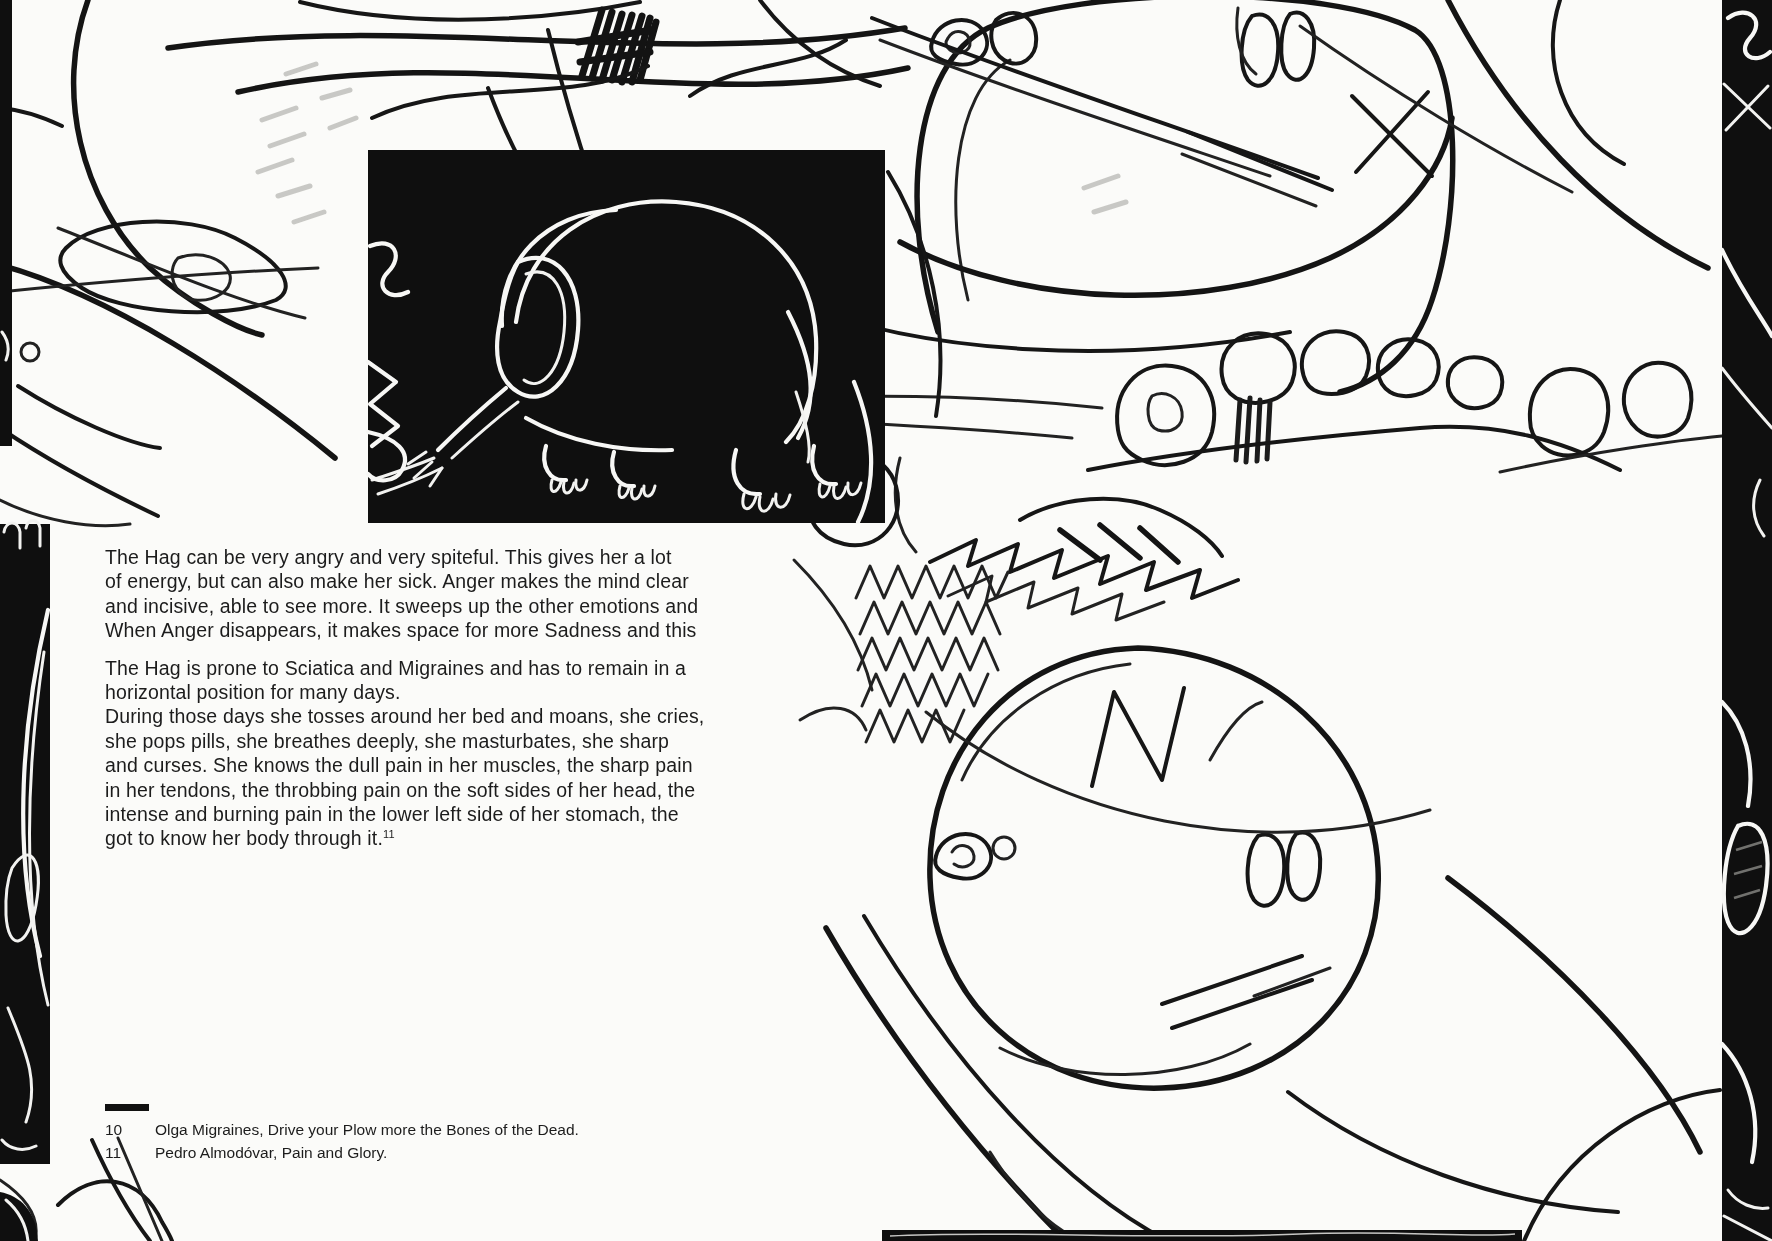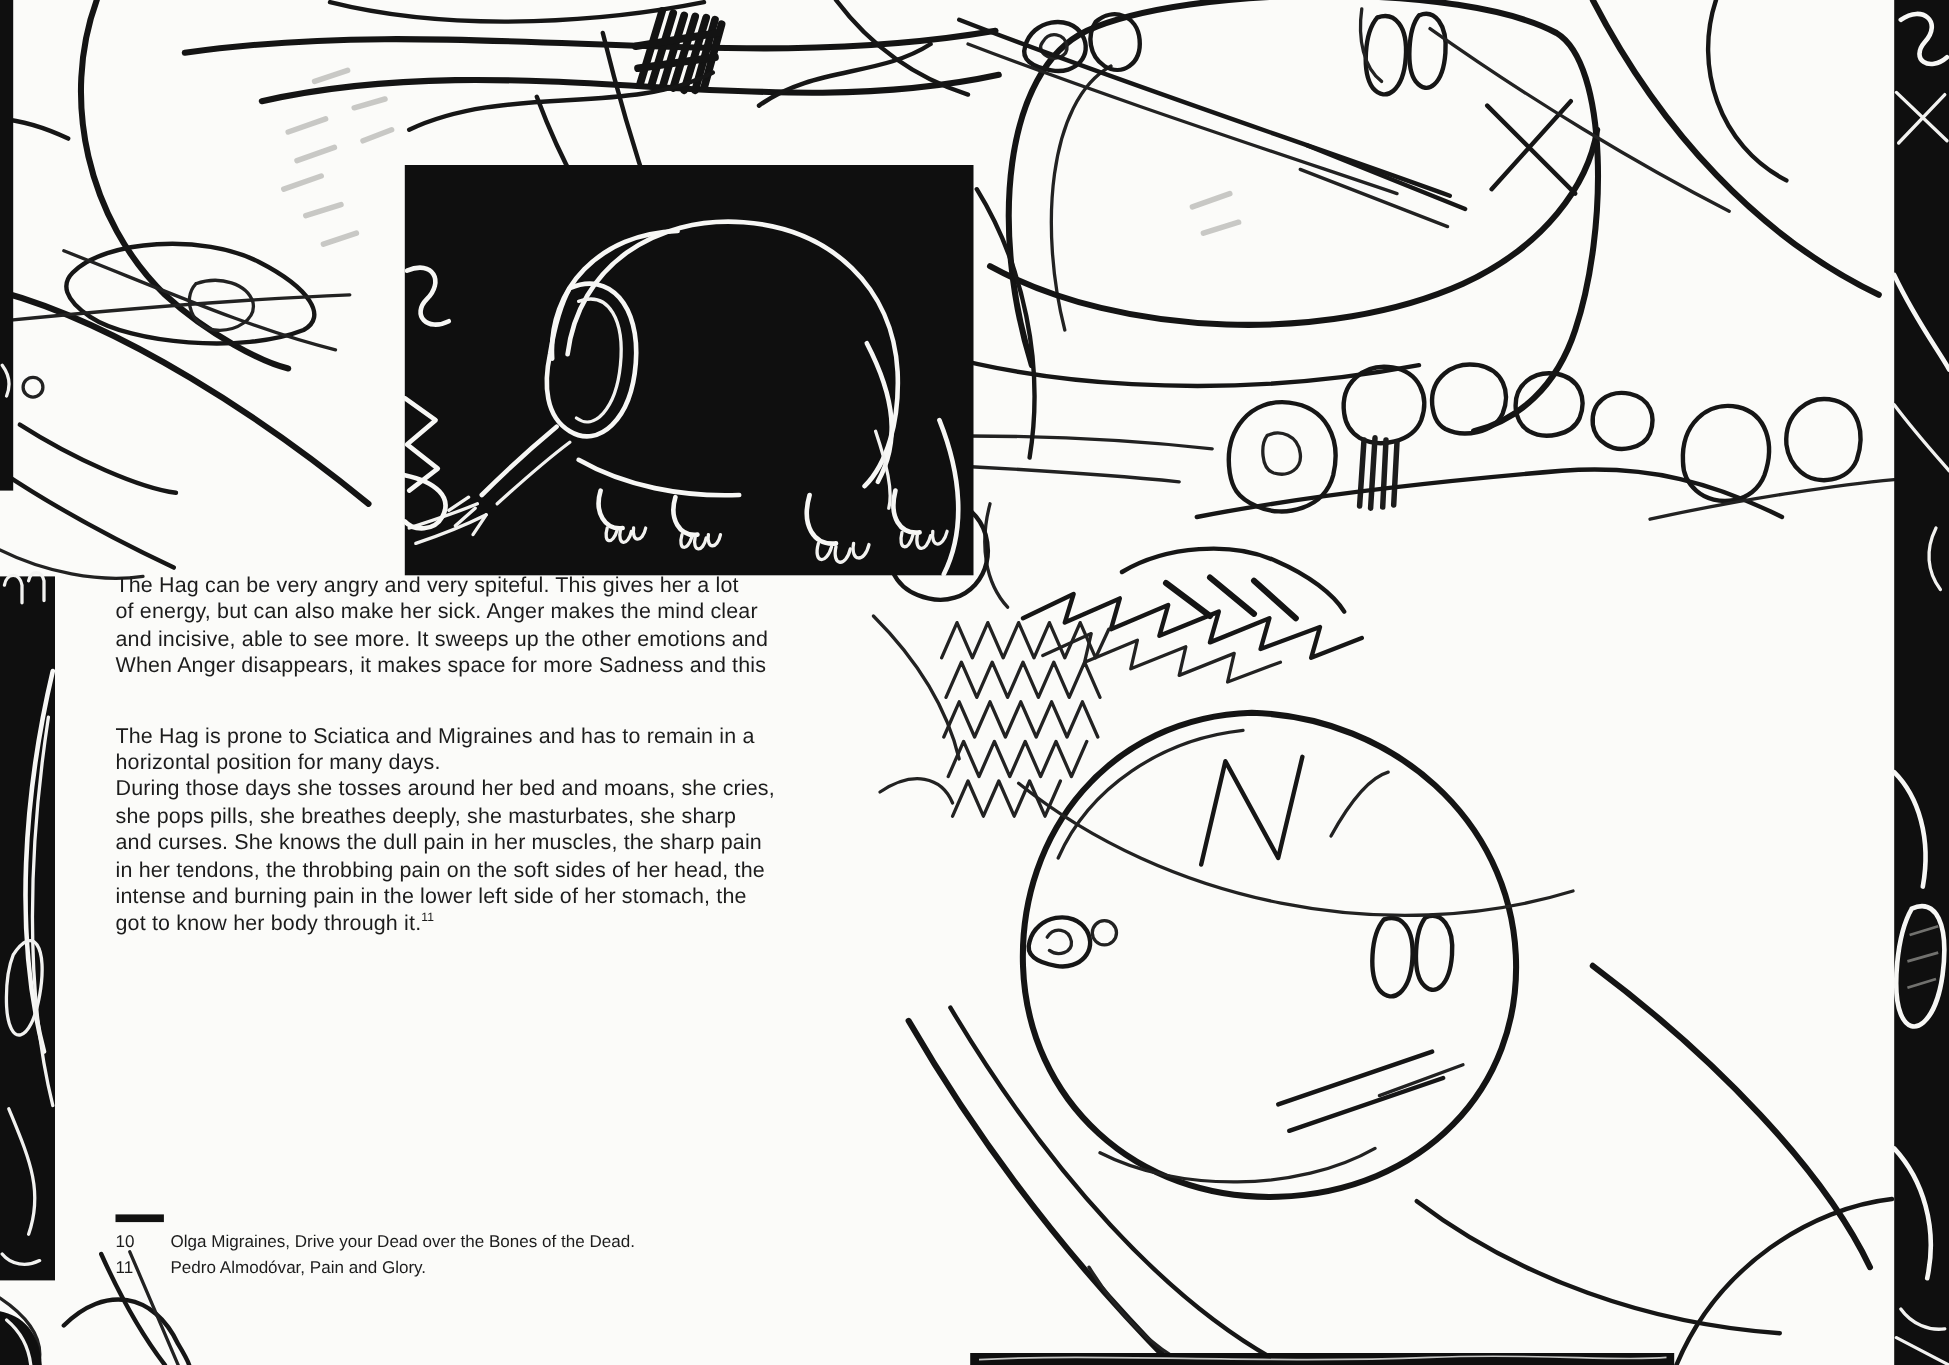--- a/index.html
+++ b/index.html
@@ -11,24 +11,24 @@
   svg.art { position:absolute; left:0; top:0; width:1772px; height:1241px; }
   .k  { fill:none; stroke:#161616; stroke-width:4;   stroke-linecap:round; stroke-linejoin:round; }
   .k5 { fill:none; stroke:#141414; stroke-width:5.5; stroke-linecap:round; stroke-linejoin:round; }
   .k3 { fill:none; stroke:#222;    stroke-width:3;   stroke-linecap:round; stroke-linejoin:round; }
   .w  { fill:none; stroke:#f7f7f5; stroke-width:4.2; stroke-linecap:round; stroke-linejoin:round; }
   .w2 { fill:none; stroke:#f2f2f0; stroke-width:3;   stroke-linecap:round; stroke-linejoin:round; }
   .g  { fill:none; stroke:#a6a6a2; stroke-width:5;   stroke-linecap:round; opacity:.6; }
   .ink { fill:#0f0f0f; }
 
   .text-block {
-    position:absolute; left:105px; top:520px;
+    position:absolute; left:105px; top:545px;
     color:#1c1c1c; font-size:19.5px; line-height:24.4px; letter-spacing:.15px;
   }
-  .para + .para { margin-top:39px; }
+  .para + .para { margin-top:13px; }
   .line { white-space:nowrap; }
   .it { }
   .text-block sup, .footnotes sup { font-size:11px; line-height:0; vertical-align:super; }
 
   .footnotes { position:absolute; left:105px; top:1104px; color:#1c1c1c; font-size:15.5px; }
   .fn-rule { width:44px; height:7px; background:#111; margin-bottom:7px; }
   .fn-item { display:flex; line-height:23px; }
   .fn-num  { width:50px; flex:0 0 50px; }
 </style>
 </head>
@@ -289,21 +289,21 @@
         <div class="line"><span>intense and burning pain in the lower left side of her stomach, the</span></div>
         <div class="line"><span class="it">got to know her body through it.</span><sup>11</sup></div>
       </div>
     </div>
 
   <div class="footnotes">
     <div class="fn-rule"></div>
     <div>
         <div class="fn-item">
           <div class="fn-num">10</div>
-          <div><span>Olga Migraines, </span><span class="it">Drive your Dead over the Bones of the Dead.</span></div>
+          <div><span>Olga Migraines, </span><span class="it">Drive your Plow more the Bones of the Dead.</span></div>
         </div>
         <div class="fn-item">
           <div class="fn-num">11</div>
           <div><span>Pedro Almodóvar, </span><span class="it">Pain and Glory.</span></div>
         </div>
       </div>
   </div>
 
 </div>
 

